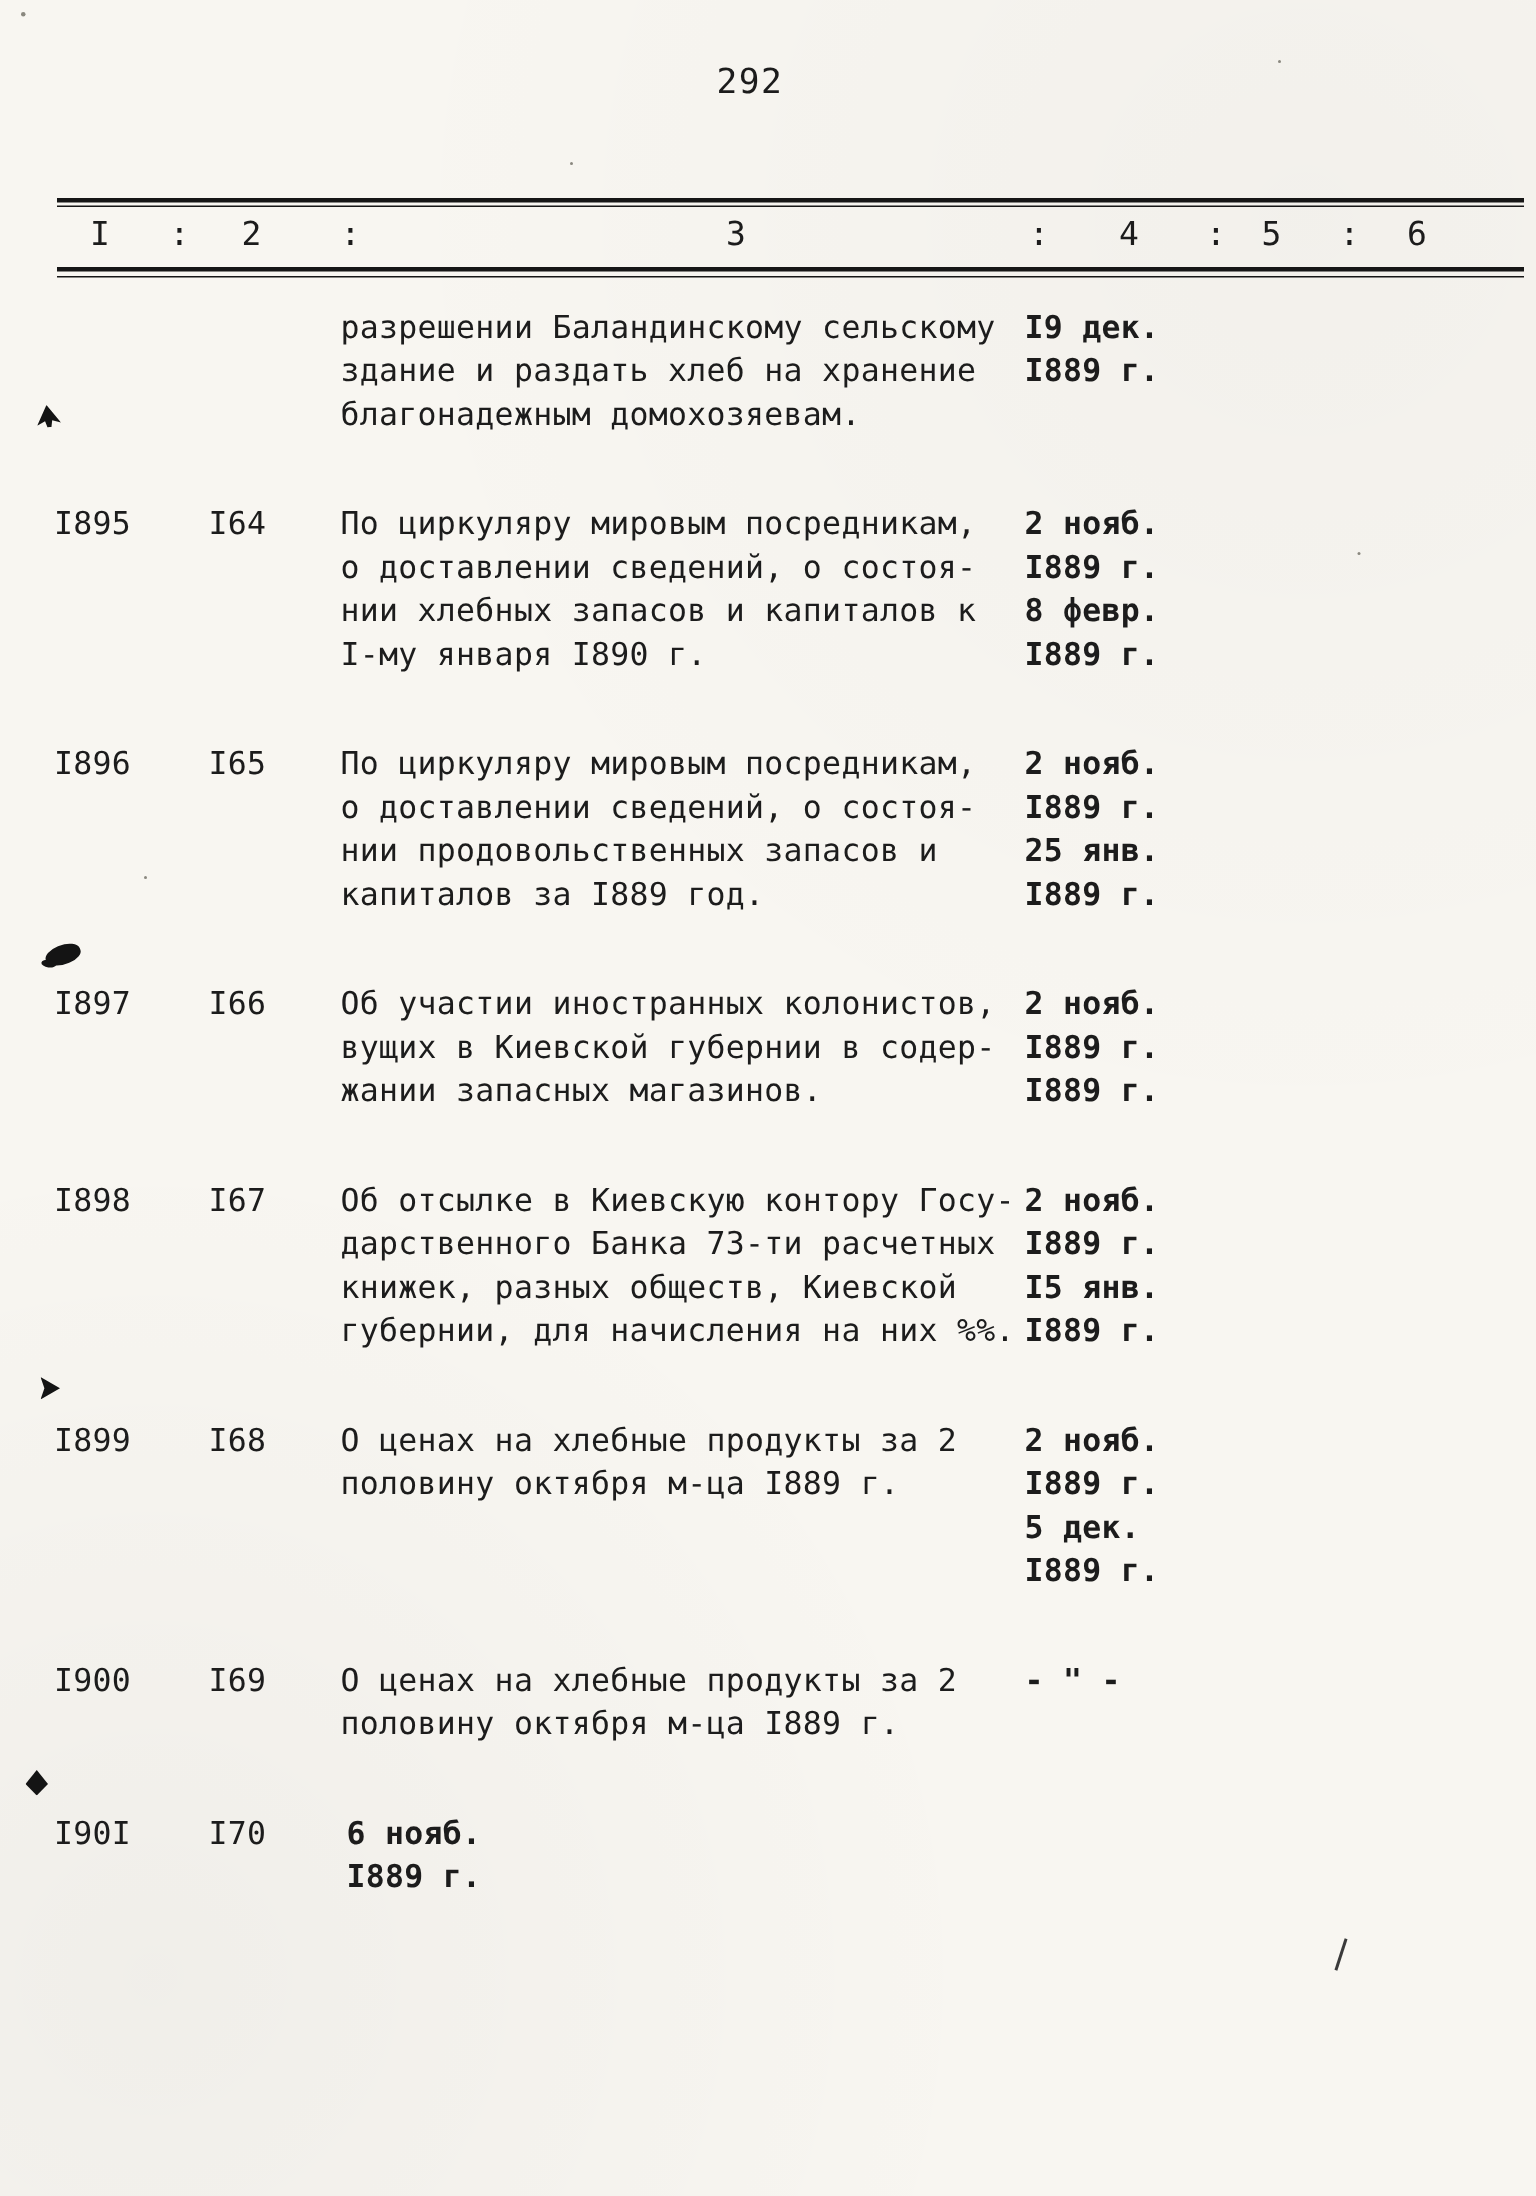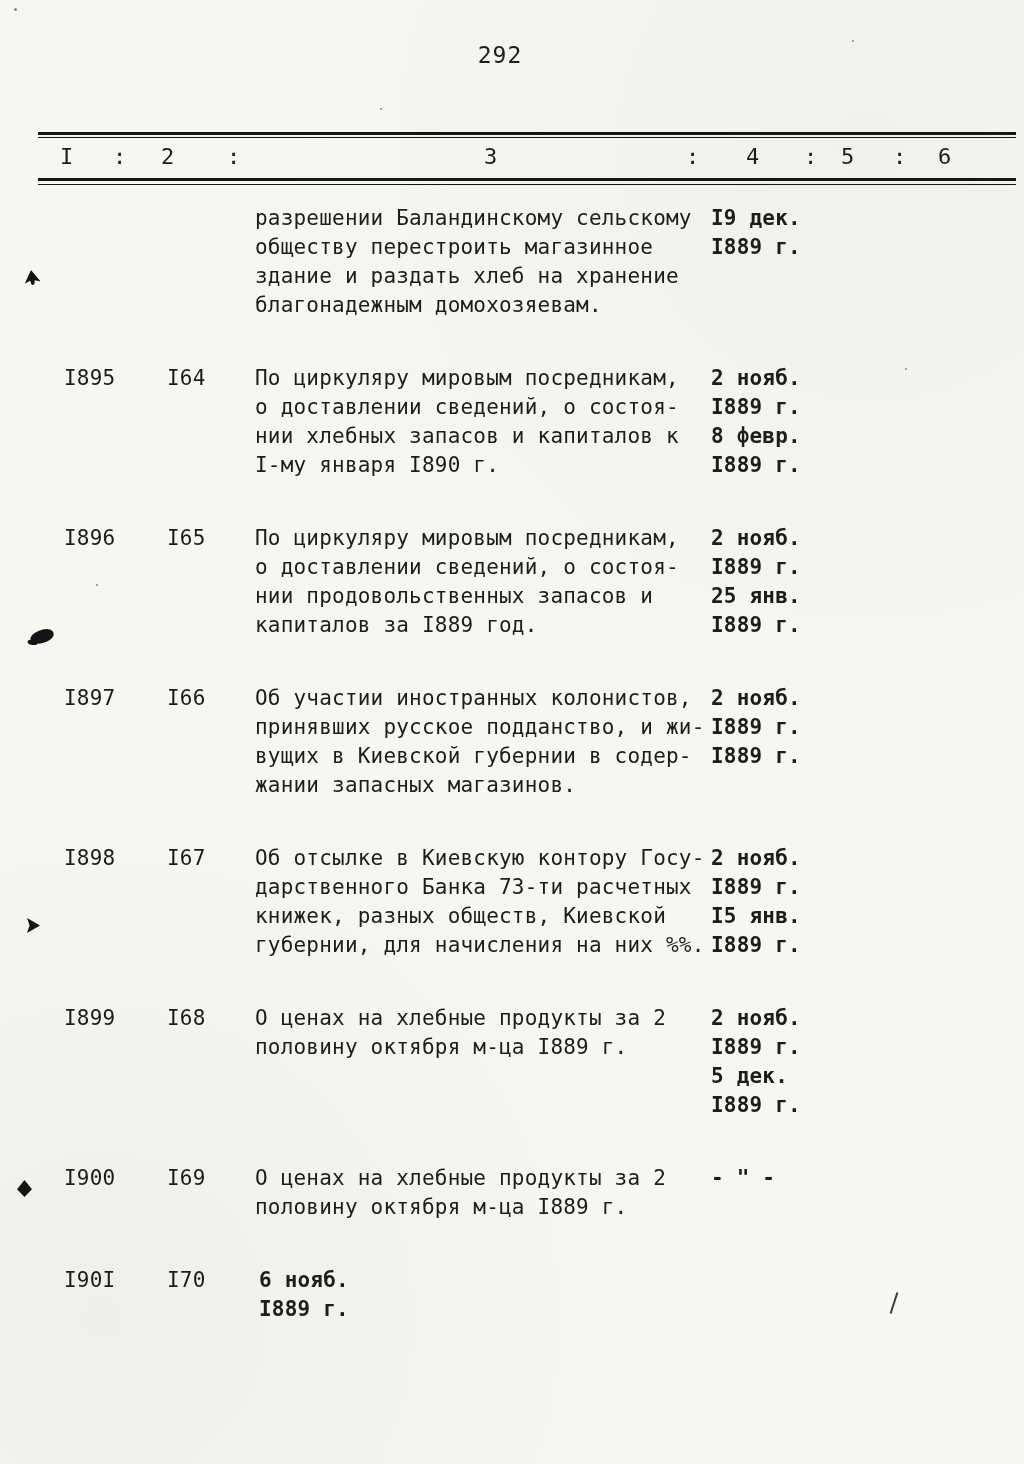--- a/index.html
+++ b/index.html
@@ -53,21 +53,20 @@
     position:absolute;
     top:204px;
     left:0;
     width:1024px;
   }
   .row{
     display:grid;
     grid-template-columns:103px 88px 452px auto;
     padding-left:36px;
     margin-bottom:44px;
-    margin-left:28px;
   }
   .cell-text{
     font-size:21px;
     line-height:29px;
     white-space:pre;
     letter-spacing:0.2px;
   }
   .c4 .cell-text{padding-left:4px;font-weight:bold;}
   
   .ink{position:absolute;background:#141414;}
@@ -132,21 +131,20 @@
   <div class="tbody">
       <div class="row">
         <div class="col c1">
           <div class="cell-text"></div>
         </div>
         <div class="col c2">
           <div class="cell-text"></div>
         </div>
         <div class="col c3">
           <div class="cell-text">разрешении Баландинскому сельскому</div>
-          <div class="cell-text">обществу перестроить магазинное</div>
           <div class="cell-text">здание и раздать хлеб на хранение</div>
           <div class="cell-text">благонадежным домохозяевам.</div>
         </div>
         <div class="col c4">
           <div class="cell-text">I9 дек.</div>
           <div class="cell-text">I889 г.</div>
         </div>
       </div>
       <div class="row">
         <div class="col c1">
@@ -190,21 +188,20 @@
       </div>
       <div class="row">
         <div class="col c1">
           <div class="cell-text">I897</div>
         </div>
         <div class="col c2">
           <div class="cell-text">I66</div>
         </div>
         <div class="col c3">
           <div class="cell-text">Об участии иностранных колонистов,</div>
-          <div class="cell-text">принявших русское подданство, и жи-</div>
           <div class="cell-text">вущих в Киевской губернии в содер-</div>
           <div class="cell-text">жании запасных магазинов.</div>
         </div>
         <div class="col c4">
           <div class="cell-text">2 нояб.</div>
           <div class="cell-text">I889 г.</div>
           <div class="cell-text">I889 г.</div>
         </div>
       </div>
       <div class="row">

